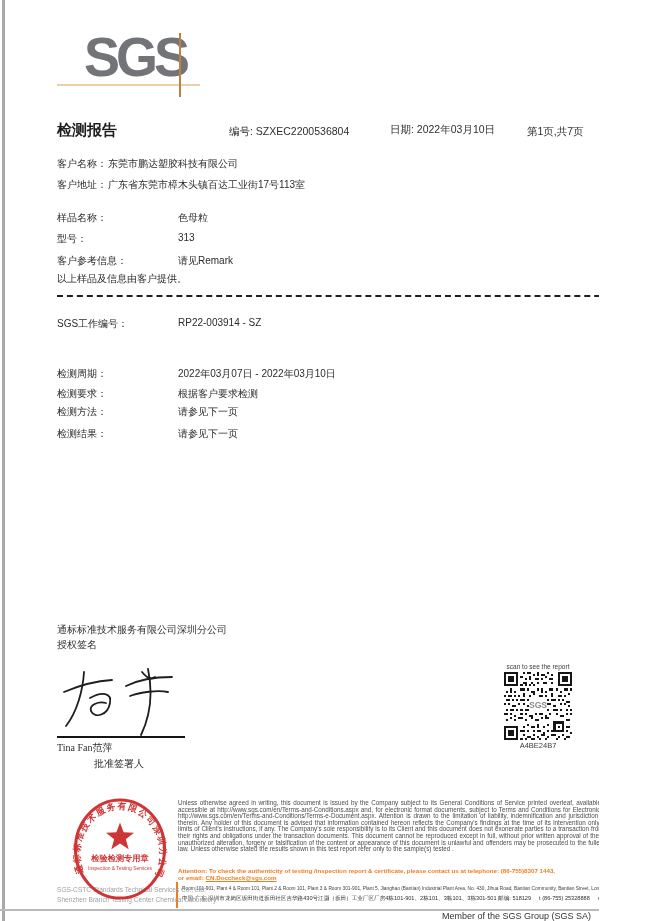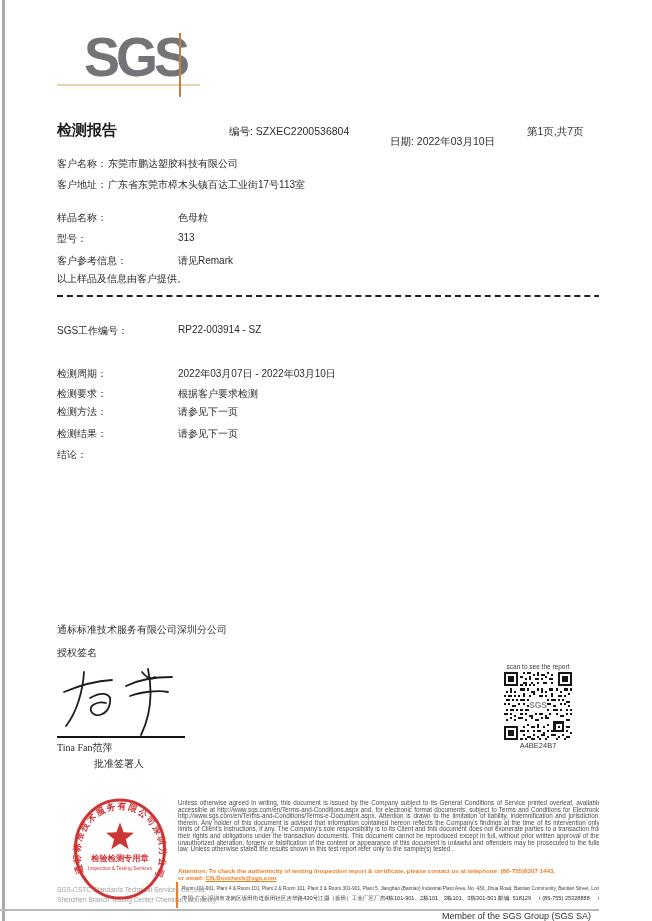--- a/index.html
+++ b/index.html
@@ -13,34 +13,34 @@
 
   
   .logo { left:84px; top:30px; font-size:54px; font-weight:bold; letter-spacing:-4px;
           color:#737478; line-height:1; transform:scaleY(1.02); }
   .logo-h { left:57px; top:84px; width:143px; height:2px; background:#ecd0ab; }
   .logo-v { left:179px; top:33px; width:2px; height:64px; background:#bf8040; }
 
   
   .h-title { left:57px; top:121px; font-size:15px; font-weight:bold; color:#1d1d1d; }
   .h-no   { left:229px; top:125px; font-size:10.5px; }
-  .h-date { left:390px; top:135px; font-size:10.5px; }
+  .h-date { left:390px; top:123px; font-size:10.5px; }
   .h-pages{ left:527px; top:125px; font-size:10.5px; }
 
   
   .row { position:absolute; left:57px; display:flex; font-size:10px; color:#2b2b2b; }
   .lab { flex:none; }
   .lw51 { width:51px; }
   .lw121{ width:121px; }
   .dash { left:57px; top:295px; width:583px; border-top:2px dashed #1f1f1f; height:0; }
   .concl-val { width:318px; line-height:17px; }
 
   
   .sig-company { left:57px; top:623px; font-size:10px; }
-  .sig-auth    { left:57px; top:638px; font-size:10px;margin-top:8px; }
+  .sig-auth    { left:57px; top:638px; font-size:10px; }
   .sig-svg     { left:58px; top:668px; }
   .sig-line    { left:57px; top:736px; width:128px; height:2px; background:#151515; }
   .sig-name    { left:57px; top:741px; font-size:10px;font-family:Liberation Serif, serif; }
   .sig-title   { left:57px; top:757px; font-size:10px;margin-left:37px; }
 
   
   .qr-caption { left:502px; top:663px; width:72px; text-align:center; font-size:6.5px; color:#3a3a3a; }
   .qr-svg     { left:504px; top:672px; }
   .qr-id      { left:504px; top:741px; width:68px; text-align:center; font-size:7.5px; color:#3a3a3a; }
 
@@ -104,42 +104,41 @@
     <div class="val">313</div>
   </div>
   <div class="row" style="top:254px">
     <div class="lab lw121">客户参考信息：</div>
     <div class="val">请见Remark</div>
   </div>
   <div class="row" style="top:272px">以上样品及信息由客户提供。</div>
 
   <div class="abs dash"></div>
 
-  <div class="row" style="top:324px">
+  <div class="row" style="top:317px">
     <div class="lab lw121">SGS工作编号：</div>
     <div class="val">RP22-003914 - SZ</div>
   </div>
   <div class="row" style="top:367px">
     <div class="lab lw121">检测周期：</div>
     <div class="val">2022年03月07日 - 2022年03月10日</div>
   </div>
   <div class="row" style="top:387px">
     <div class="lab lw121">检测要求：</div>
     <div class="val">根据客户要求检测</div>
   </div>
   <div class="row" style="top:405px">
     <div class="lab lw121">检测方法：</div>
     <div class="val">请参见下一页</div>
   </div>
   <div class="row" style="top:427px">
     <div class="lab lw121">检测结果：</div>
     <div class="val">请参见下一页</div>
   </div>
   <div class="row" style="top:448px">
-    <div class="lab lw121">结论：</div>
   </div>
 
   <div class="abs sig-company">通标标准技术服务有限公司深圳分公司</div>
   <div class="abs sig-auth">授权签名</div>
   <svg class="abs sig-svg" width="140" height="70" viewBox="0 0 140 70">
     <g fill="none" stroke="#1e1e1e" stroke-width="1.8" stroke-linecap="round">
       <path d="M6 24 C20 18, 38 13, 54 12"></path>
       <path d="M26 4 C25 22, 19 44, 8 58"></path>
       <path d="M32 30 C44 23, 54 25, 52 35 C50 47, 37 51, 33 43 C31 37, 40 33, 48 35"></path>
       <path d="M68 18 C82 11, 98 9, 114 9"></path>

